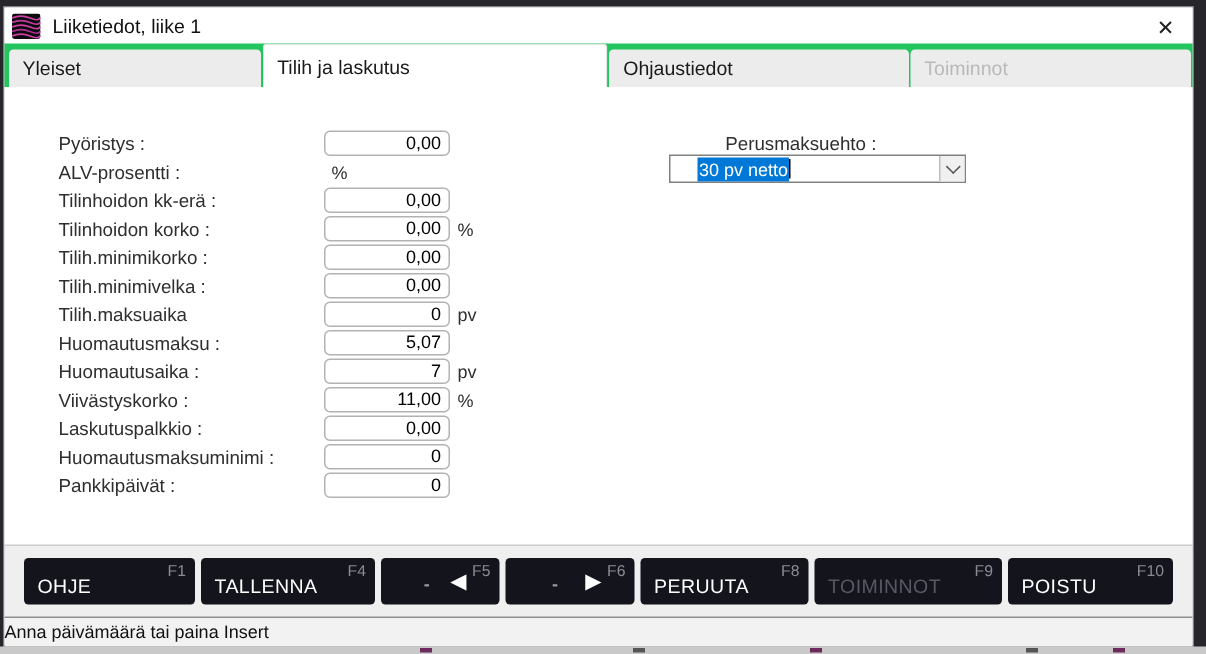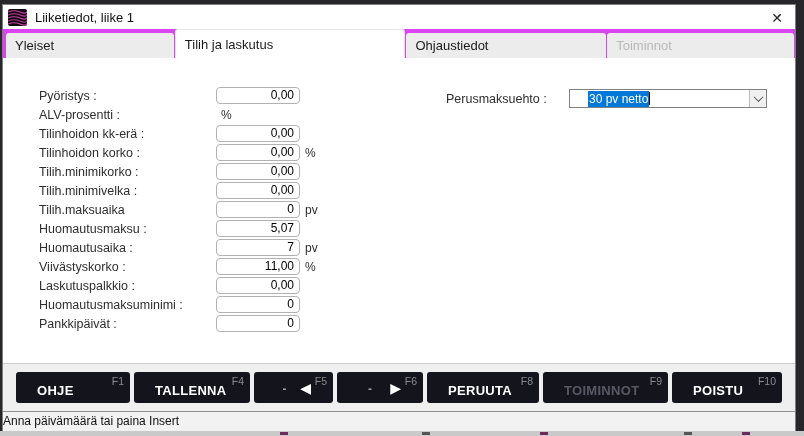--- a/index.html
+++ b/index.html
@@ -11,56 +11,56 @@
 
   
   .titlebar { position:absolute; left:0; top:0; right:0; height:24px; background:#fff;
               display:flex; align-items:center; padding-left:5px; }
   .app-icon { width:19px; height:17px; margin-right:8px; flex:none; }
   .title-text { font-size:13px; color:#111; }
   .close-btn { position:absolute; right:9px; top:4px; width:18px; height:18px;
                font-size:14px; color:#222; text-align:center; line-height:18px; cursor:pointer; }
 
   
-  .tab-bar { position:absolute; left:0; top:24px; right:0; height:29px; background:#d946ef;
+  .tab-bar { position:absolute; left:0; top:24px; right:0; height:29px; background:#22c55e;
              display:flex; padding-left:3px;justify-content:space-between; }
   .tab { height:25px; margin-top:4px; margin-right:1px; background:#ececec;
          border-radius:3px 3px 0 0; display:flex; align-items:center;
          padding-left:9px; font-size:13px; color:#1a1a1a; cursor:default; }
   .tab.active { height:29px; margin-top:0; background:#fff; border:1px solid #e6e6e6; border-bottom:none; }
   .tab.disabled { color:#b9b9b9; }
 
   
   .content { position:absolute; left:0; top:53px; right:0; height:305px; background:#fff; }
   .rows { position:absolute; left:36px; top:28px; }
   .form-row { height:19px; display:flex; align-items:center; }
   .form-label { width:177px; font-size:12.5px; color:#2e2e2e; }
   .form-input { width:84px; height:17px; border:1px solid #b2b2b2; border-radius:4px;
                 background:#fff; font-size:12px; color:#000; text-align:right;
                 padding:0 5px; line-height:15px; }
   .form-suffix { margin-left:5px; font-size:12px; color:#2e2e2e; width:20px; }
 
-  .right-group { position:absolute; left:443px; top:31px; display:flex; align-items:center; }
+  .right-group { position:absolute; left:443px; top:31px; display:flex; align-items:center;flex-direction:column; }
   .right-label { font-size:12.5px; color:#2e2e2e; width:123px; }
   .dropdown { width:198px; height:19px; border:1px solid #818181; background:#fff;
               display:flex; align-items:center; cursor:pointer; }
   .dd-sel { background:#0078d7; color:#fff; font-size:12px; padding:1px 1px;
             margin-left:18px; white-space:nowrap; }
   .dd-caret-box { margin-left:auto; width:17px; height:17px; background:#f0f0f0;
                   border-left:1px solid #bdbdbd; display:flex; align-items:center; justify-content:center; }
   .chev { width:7px; height:7px; border-right:1.4px solid #565656; border-bottom:1.4px solid #565656;
           transform:rotate(45deg) translate(-1px,-1px); }
   .caret-line { width:1px; height:13px; background:#000; }
 
   
   .btn-bar { position:absolute; left:0; right:0; top:358px; height:49px; background:#efefef;
              border-top:1px solid #cfcfcf; display:flex; gap:4px; padding:8px 0 0 13px; }
   .fbtn { position:relative; height:31px; background:#14141d; border-radius:3px; flex:none; cursor:pointer; }
-  .fbtn-label { position:absolute; left:9px; bottom:5px; font-size:13px; font-weight:700;
-                color:#fff; letter-spacing:.3px;margin-left:12px; }
+  .fbtn-label { position:absolute; left:9px; bottom:5px; font-size:13px; font-weight:400;
+                color:#fff; letter-spacing:.3px; }
   .fbtn-key { position:absolute; right:6px; top:3px; font-size:10.5px; color:#8b8b94; }
   .fbtn.disabled .fbtn-label { color:#585864; }
   .fbtn .dash { position:absolute; left:36%; bottom:7px; font-size:12px; color:#9b9ba3; font-weight:700; }
   .fbtn .arrow { position:absolute; right:22px; top:50%; transform:translateY(-53%);
                  font-size:14px; color:#fff; }
 
   
   .status-bar { position:absolute; left:0; right:0; top:406px; height:20px; background:#f2f2f2;
                 border-top:1px solid #8f8f8f; font-size:12px; color:#111;
                 line-height:19px; padding-left:0; }

